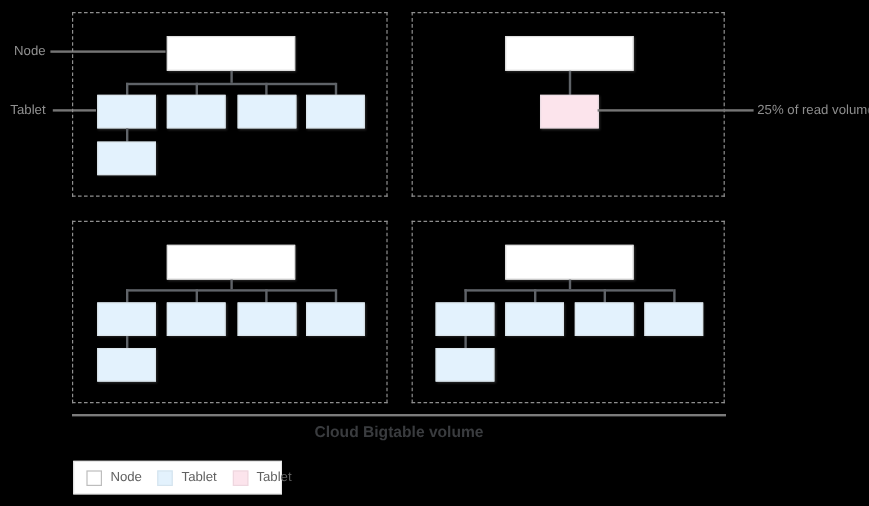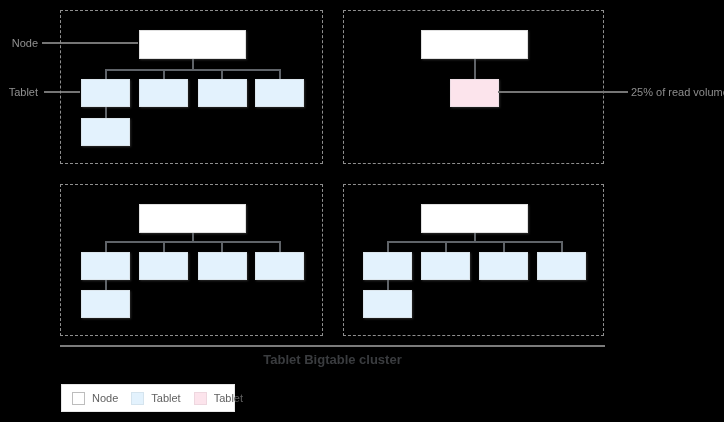--- a/index.html
+++ b/index.html
@@ -151,21 +151,21 @@
     <div class="vl" style="left:217px; top:56px; height:11px;"></div>
     <div class="box tablet-box" style="left:19px;  top:67px;"></div>
     <div class="box tablet-box" style="left:77px;  top:67px;"></div>
     <div class="box tablet-box" style="left:135px; top:67px;"></div>
     <div class="box tablet-box" style="left:193px; top:67px;"></div>
     <div class="vl" style="left:43px; top:95px; height:10px;"></div>
     <div class="box tablet-box" style="left:19px; top:105px;"></div>
   </div>
 
   <div class="separator"></div>
-  <div class="caption">Tablet Bigtable cluster</div>
+  <div class="caption">Cloud Bigtable volume</div>
 
   <div class="legend">
     <div class="legend-item">
       <span class="swatch swatch-node"></span>
       <span class="legend-label">Node</span>
     </div>
     <div class="legend-item">
       <span class="swatch swatch-tablet"></span>
       <span class="legend-label">Tablet</span>
     </div>

